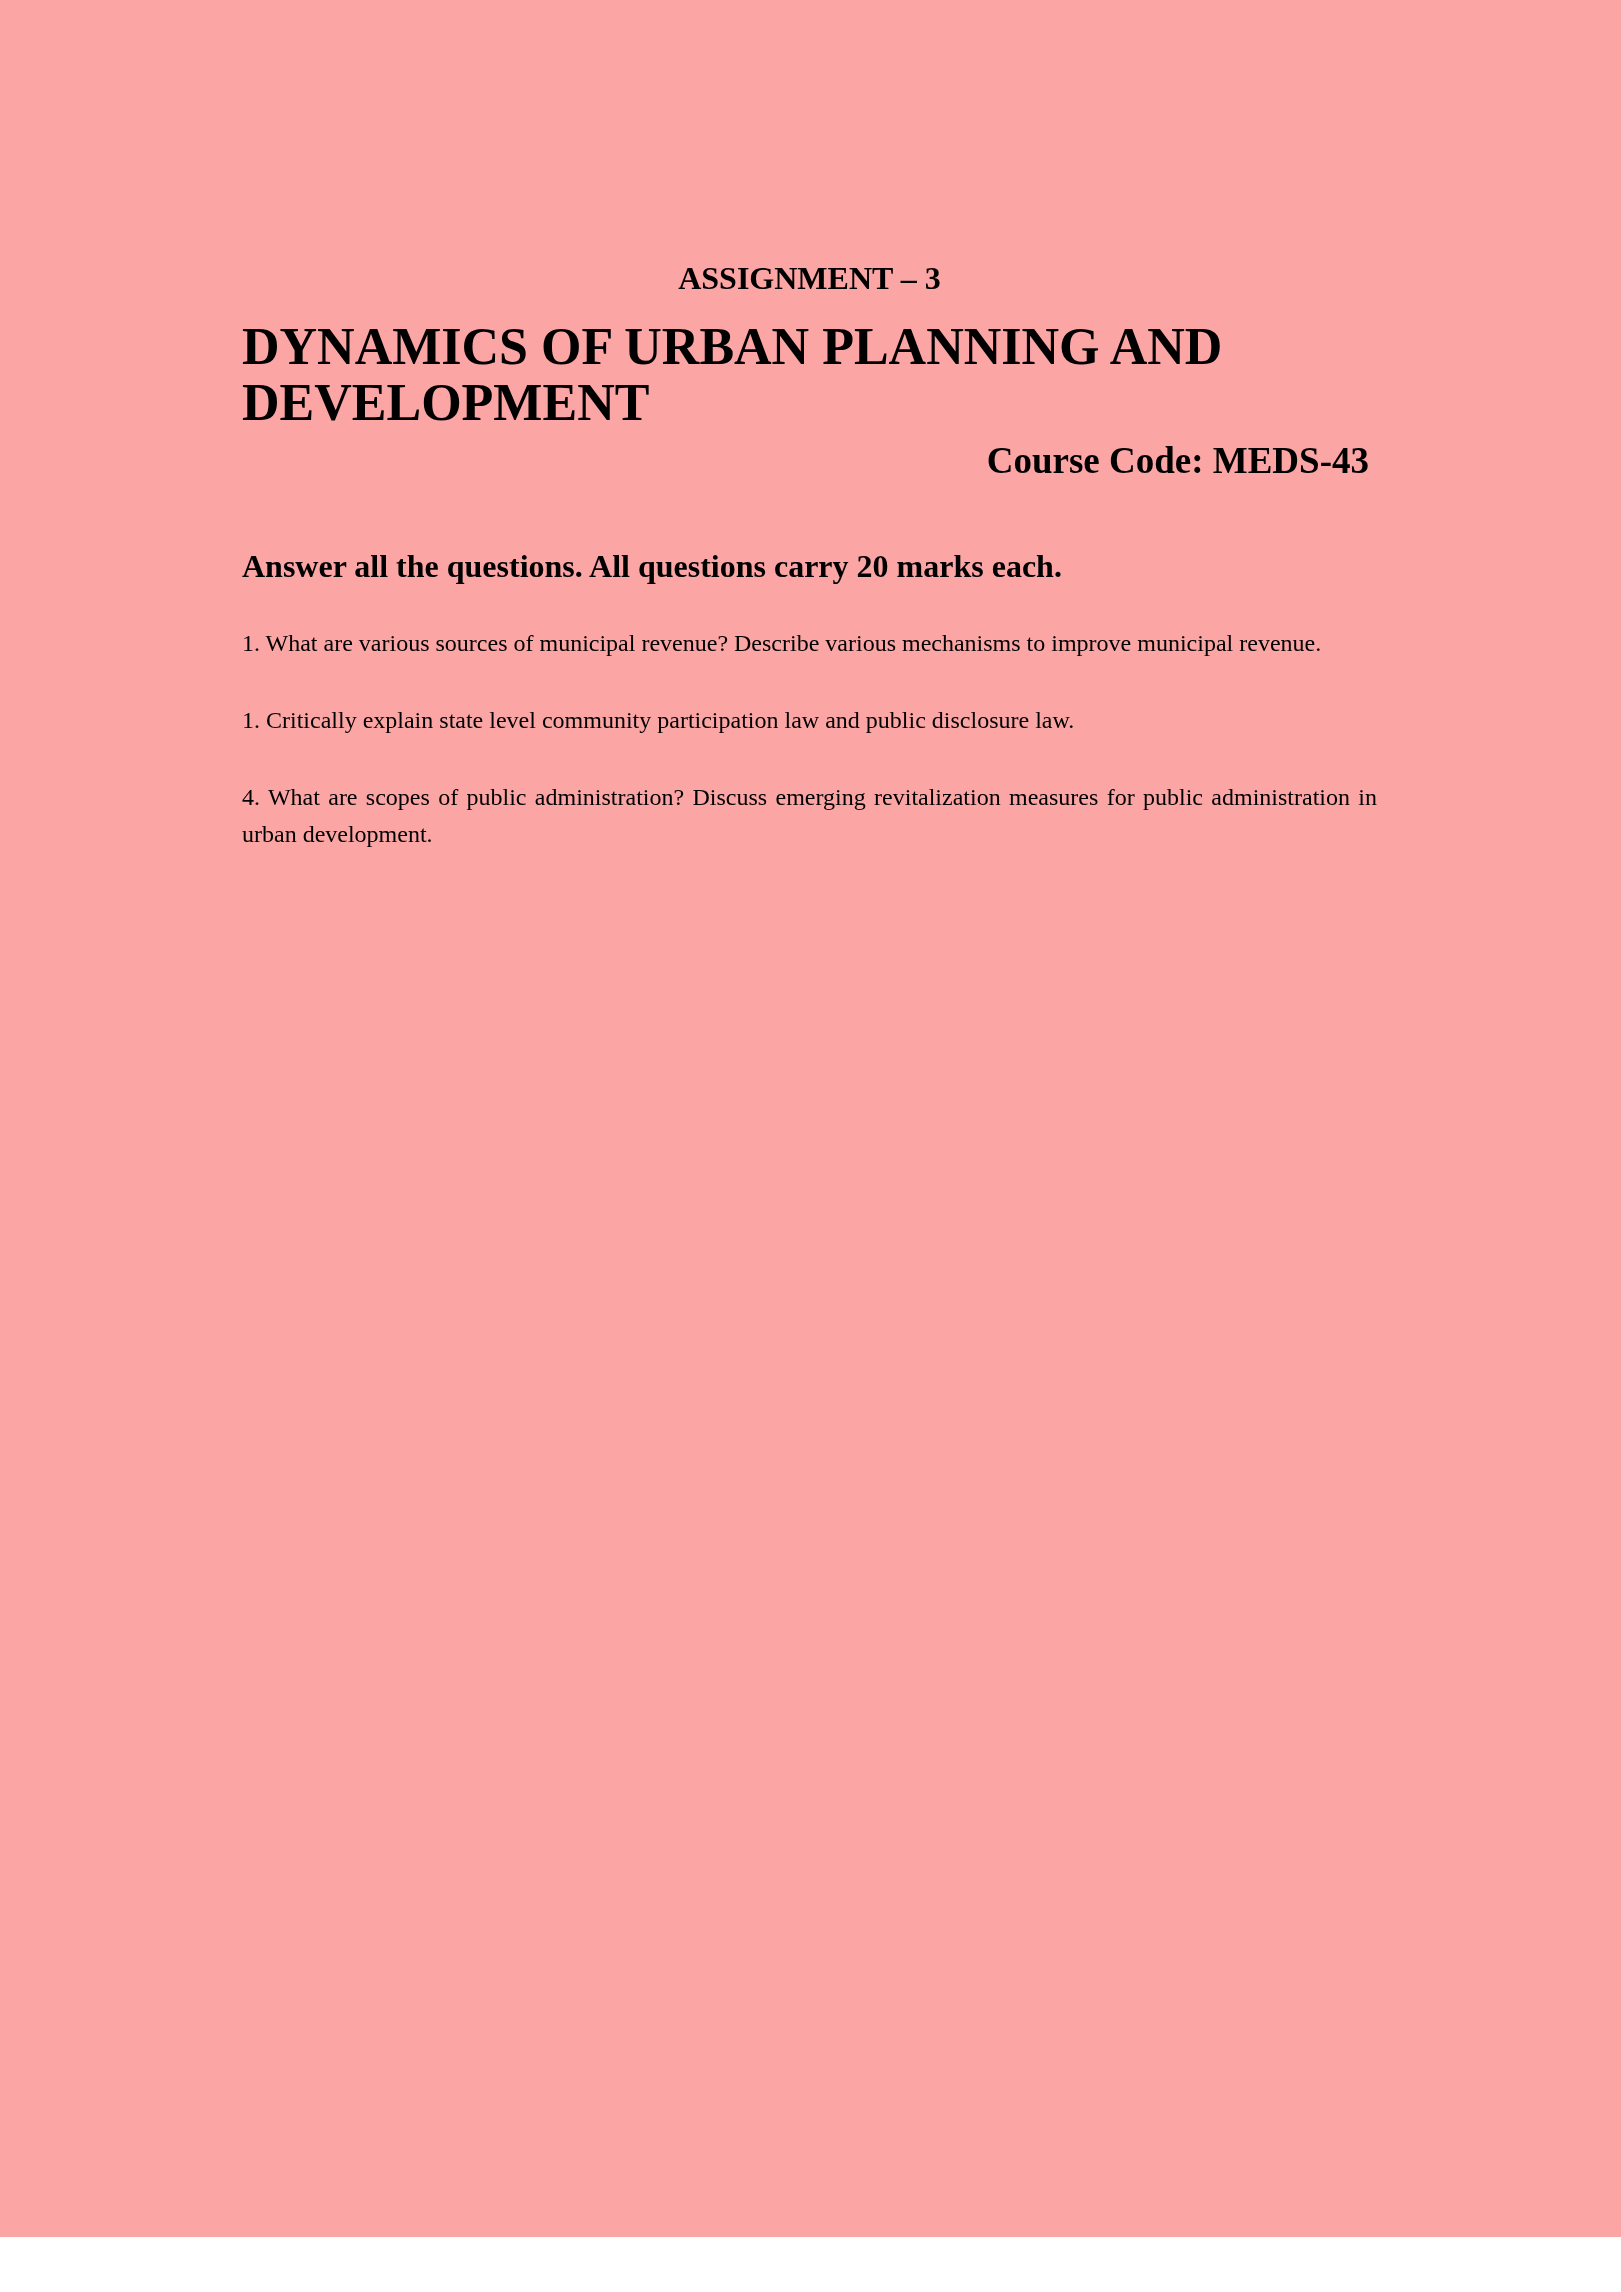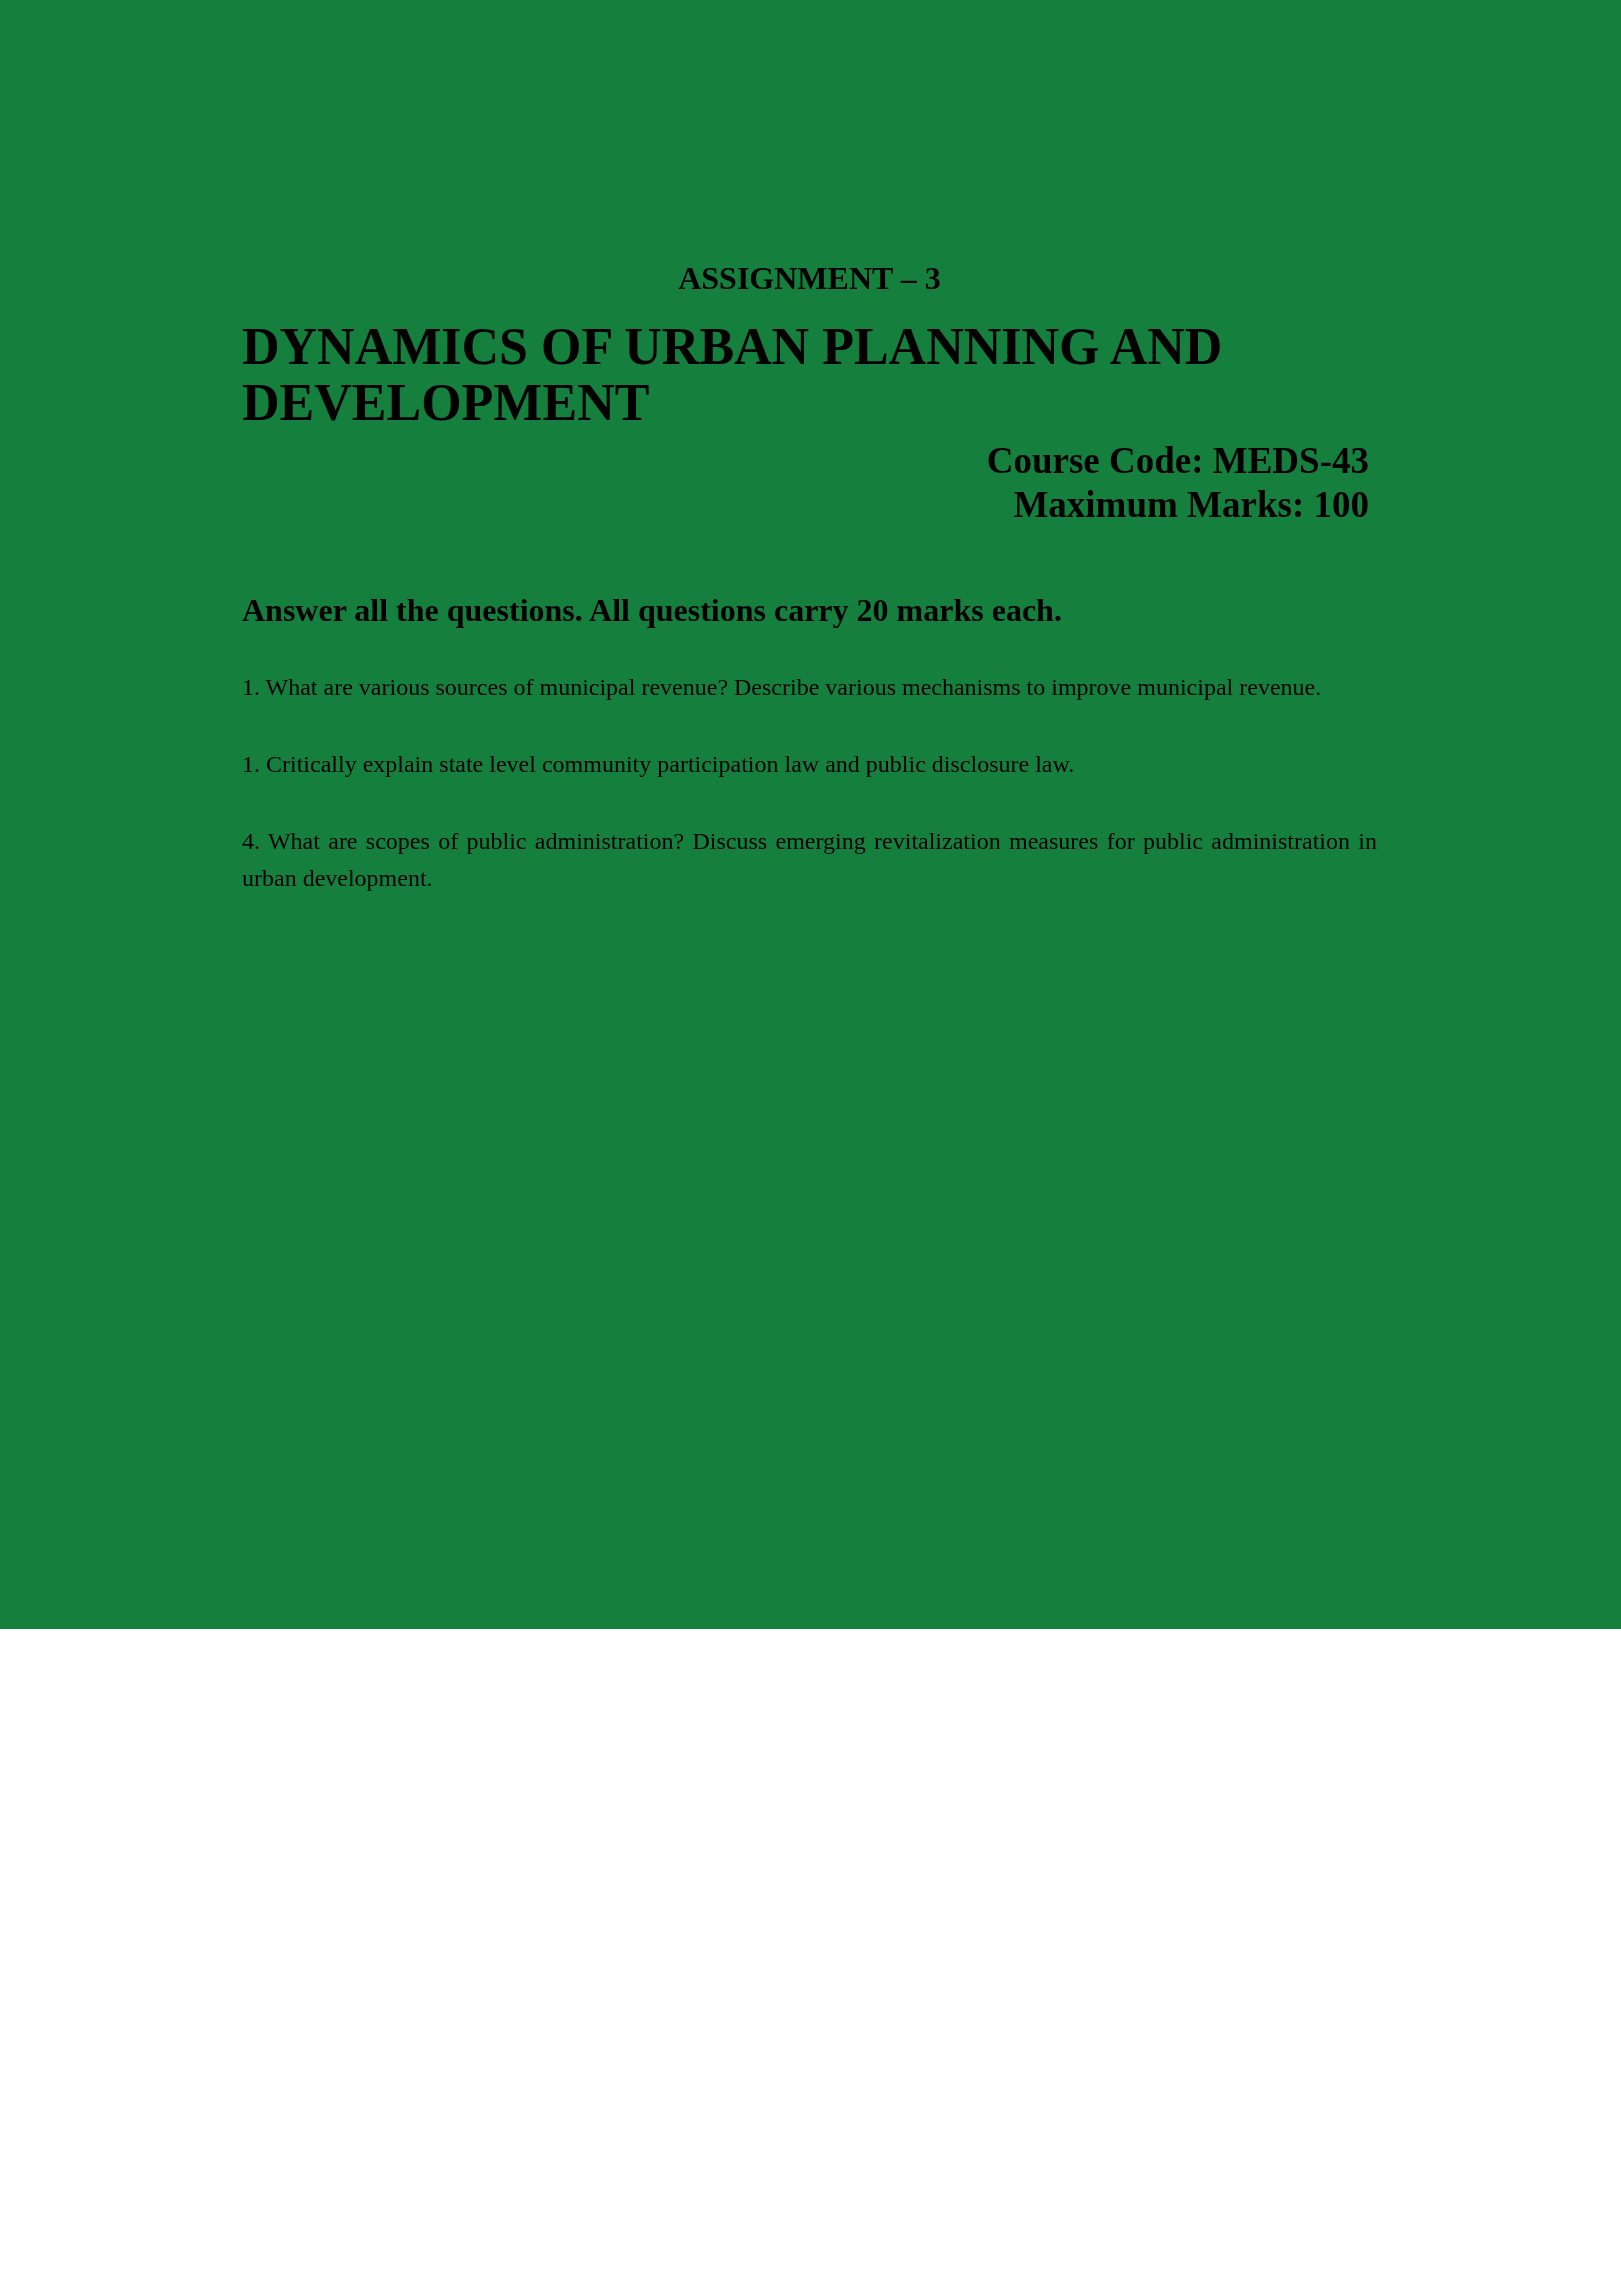--- a/index.html
+++ b/index.html
@@ -3,22 +3,22 @@
 <meta charset="utf-8">
 <style>
   html, body {
     margin: 0;
     padding: 0;
     background: #ffffff;
   }
   .page {
     position: relative;
     width: 1621px;
-    height: 1629px;
-    background: #15803d;
+    height: 2237px;
+    background: #fca5a5;
     color: #000000;
     font-family: "Liberation Serif", serif;
     overflow: hidden;
   }
   .content {
     position: absolute;
     left: 242px;
     top: 0;
     width: 1135px;
   }
@@ -65,21 +65,20 @@
 
 <div class="page">
   <div class="content">
 
     <div class="assignment-no">ASSIGNMENT – 3</div>
 
     <div class="doc-title">DYNAMICS OF URBAN PLANNING AND DEVELOPMENT</div>
 
     <div class="meta">
       <div class="meta-line">Course Code: MEDS-43</div>
-      <div class="meta-line">Maximum Marks: 100</div>
     </div>
 
     <div class="instruction">Answer all the questions. All questions carry 20 marks each.</div>
 
     <p class="question">1. What are various sources of municipal revenue? Describe various mechanisms to improve municipal revenue.</p>
 
 
     <p class="question">1. Critically explain state level community participation law and public disclosure law.</p>
 
     <p class="question">4. What are scopes of public administration? Discuss emerging revitalization measures for public administration in urban development.</p>

